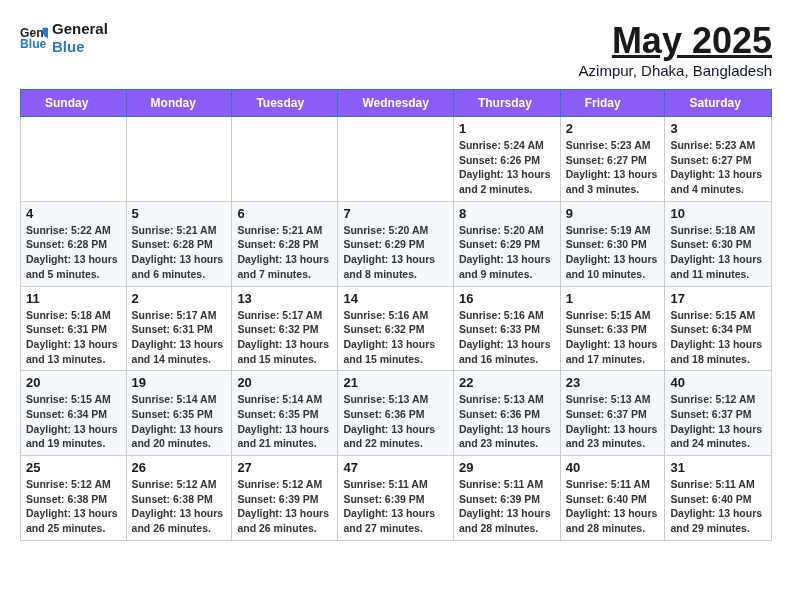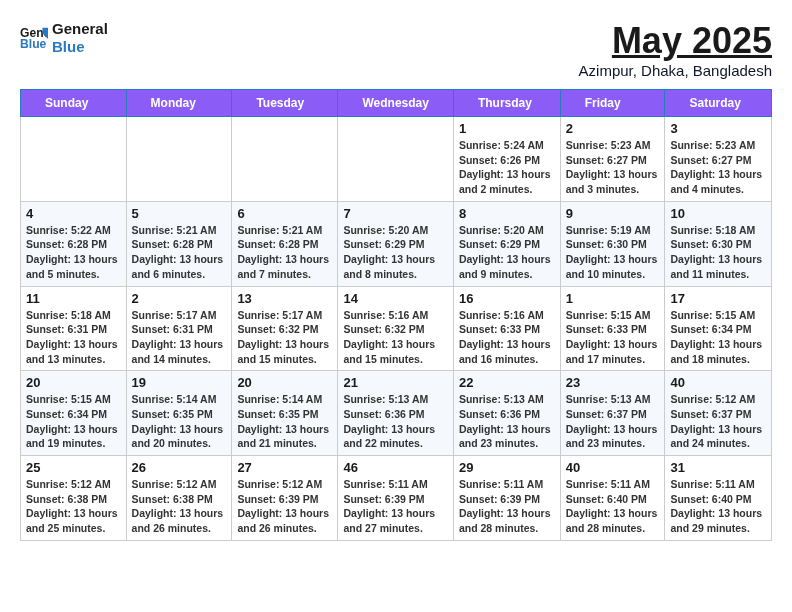--- a/index.html
+++ b/index.html
@@ -230,21 +230,21 @@
         </td>
         <td>
           <span class="day-num">26</span>
           <div class="day-info">Sunrise: 5:12 AM<br>Sunset: 6:38 PM<br>Daylight: 13 hours<br>and 26 minutes.</div>
         </td>
         <td>
           <span class="day-num">27</span>
           <div class="day-info">Sunrise: 5:12 AM<br>Sunset: 6:39 PM<br>Daylight: 13 hours<br>and 26 minutes.</div>
         </td>
         <td>
-          <span class="day-num">46</span>
+          <span class="day-num">47</span>
           <div class="day-info">Sunrise: 5:11 AM<br>Sunset: 6:39 PM<br>Daylight: 13 hours<br>and 27 minutes.</div>
         </td>
         <td>
           <span class="day-num">29</span>
           <div class="day-info">Sunrise: 5:11 AM<br>Sunset: 6:39 PM<br>Daylight: 13 hours<br>and 28 minutes.</div>
         </td>
         <td>
           <span class="day-num">40</span>
           <div class="day-info">Sunrise: 5:11 AM<br>Sunset: 6:40 PM<br>Daylight: 13 hours<br>and 28 minutes.</div>
         </td>

